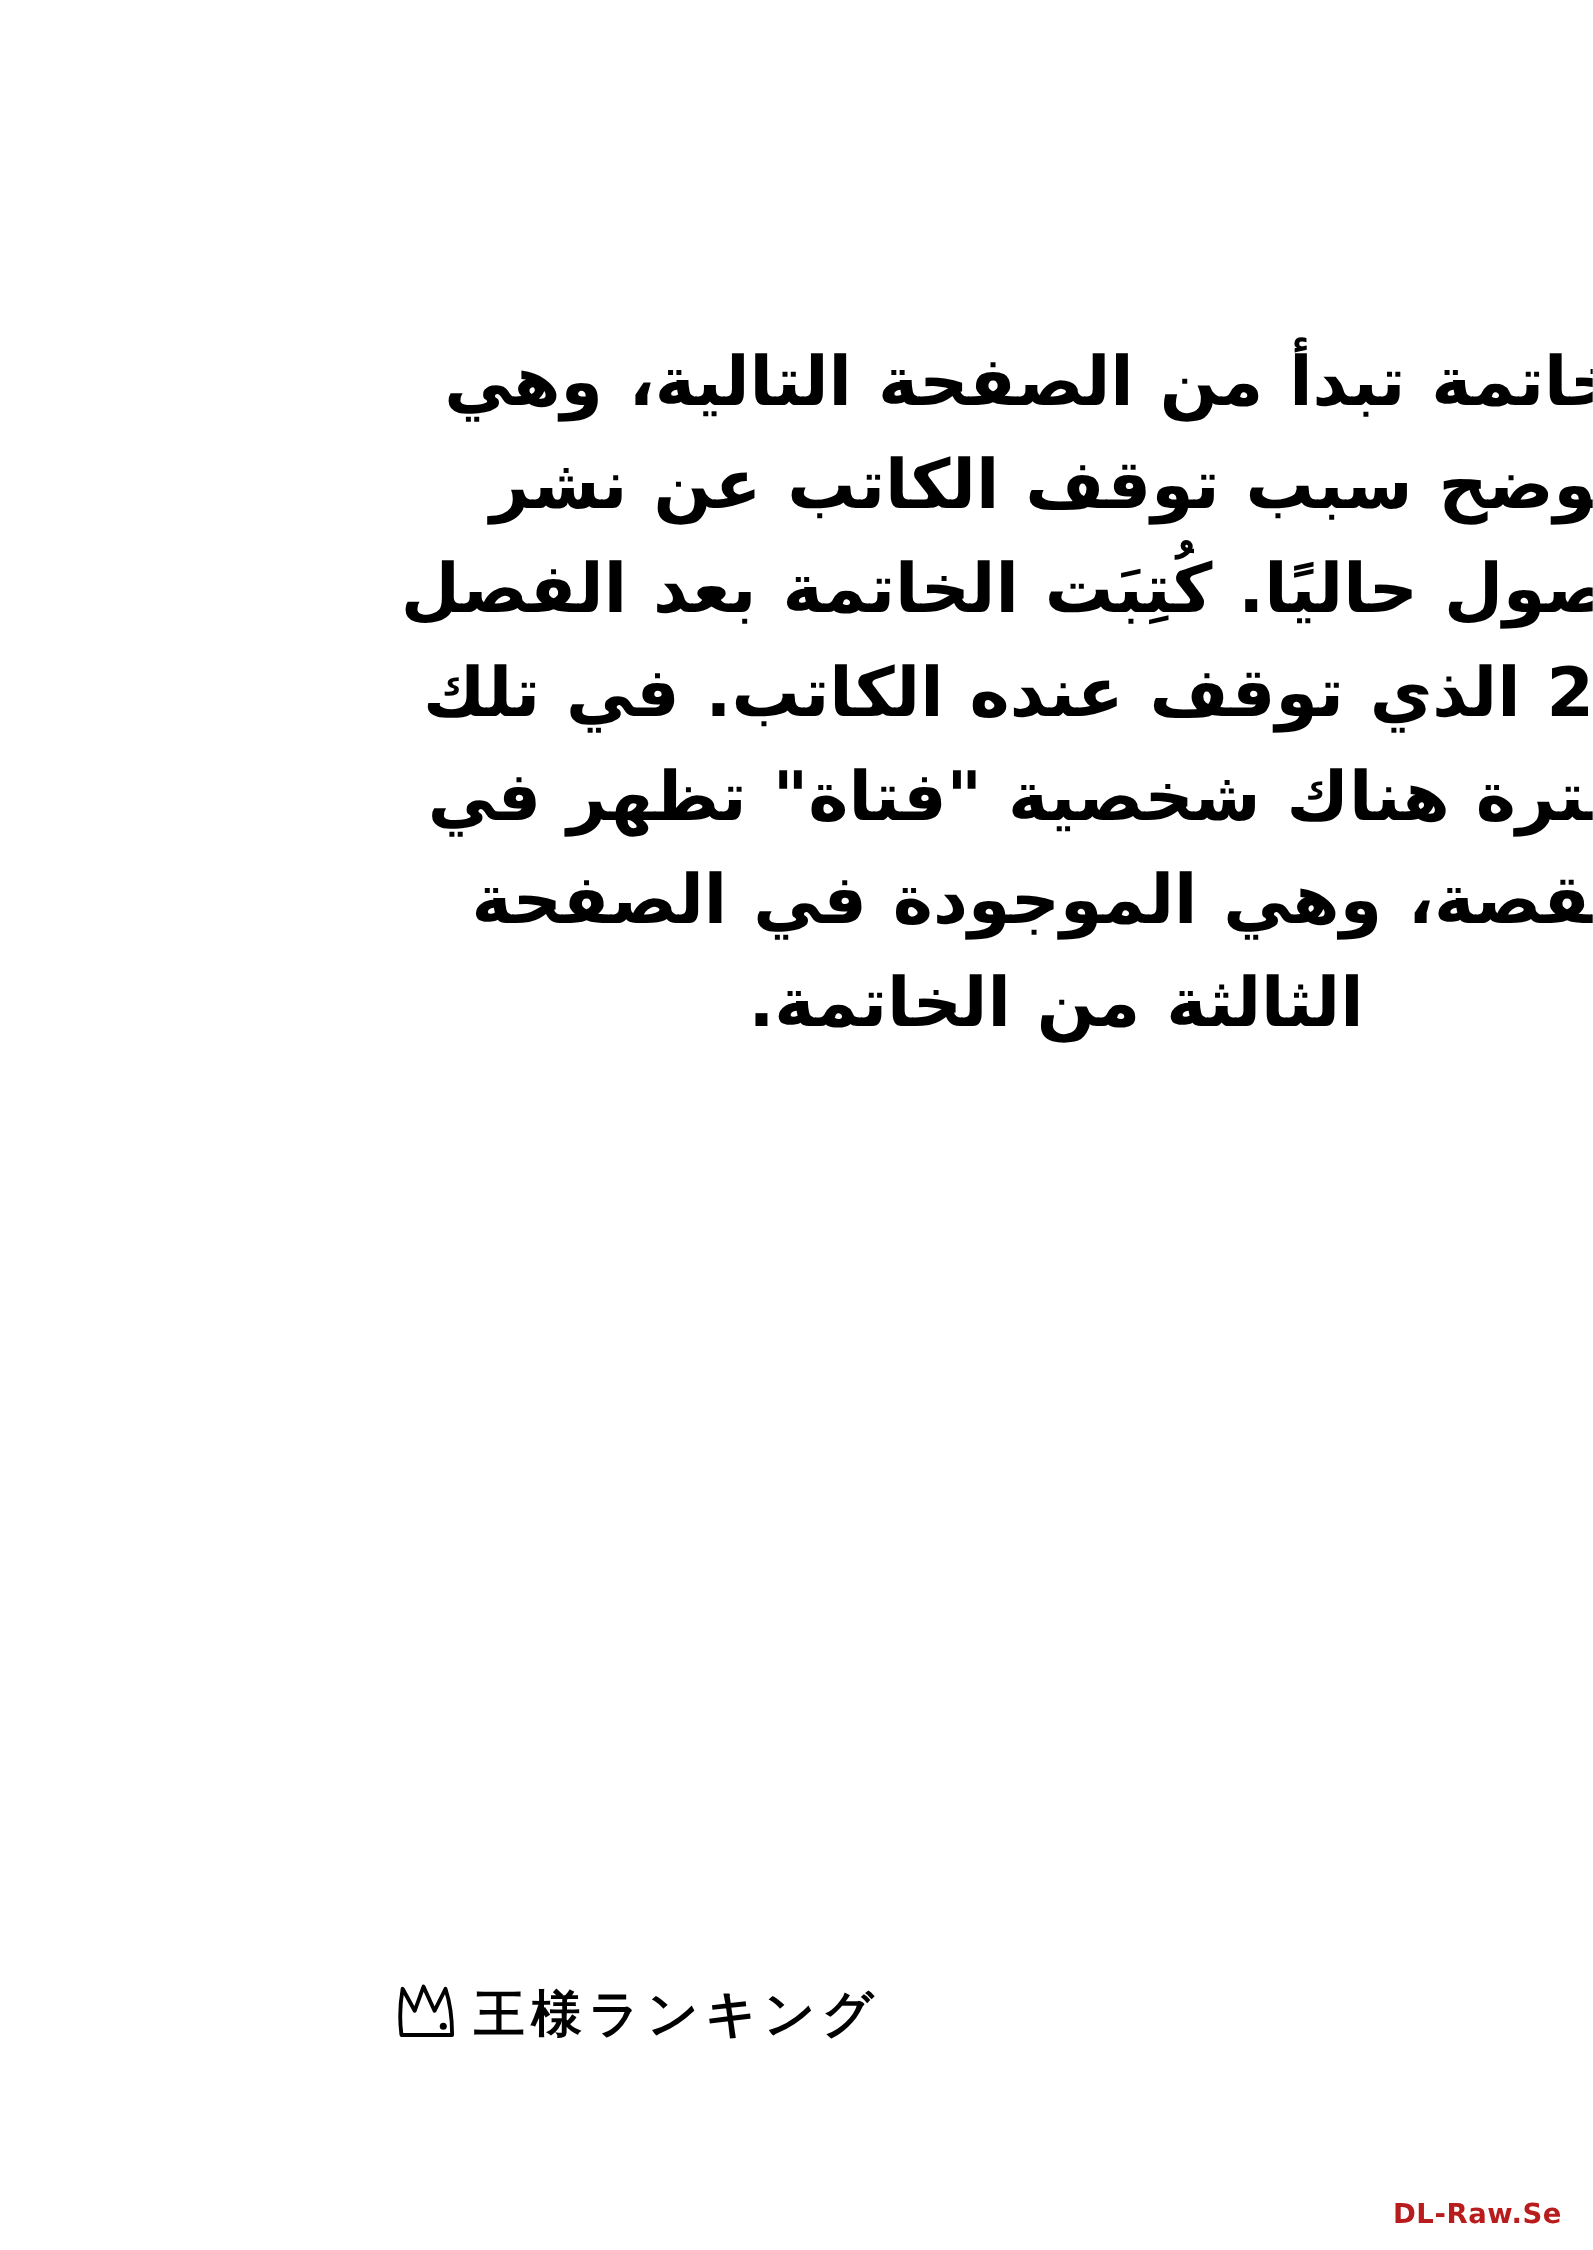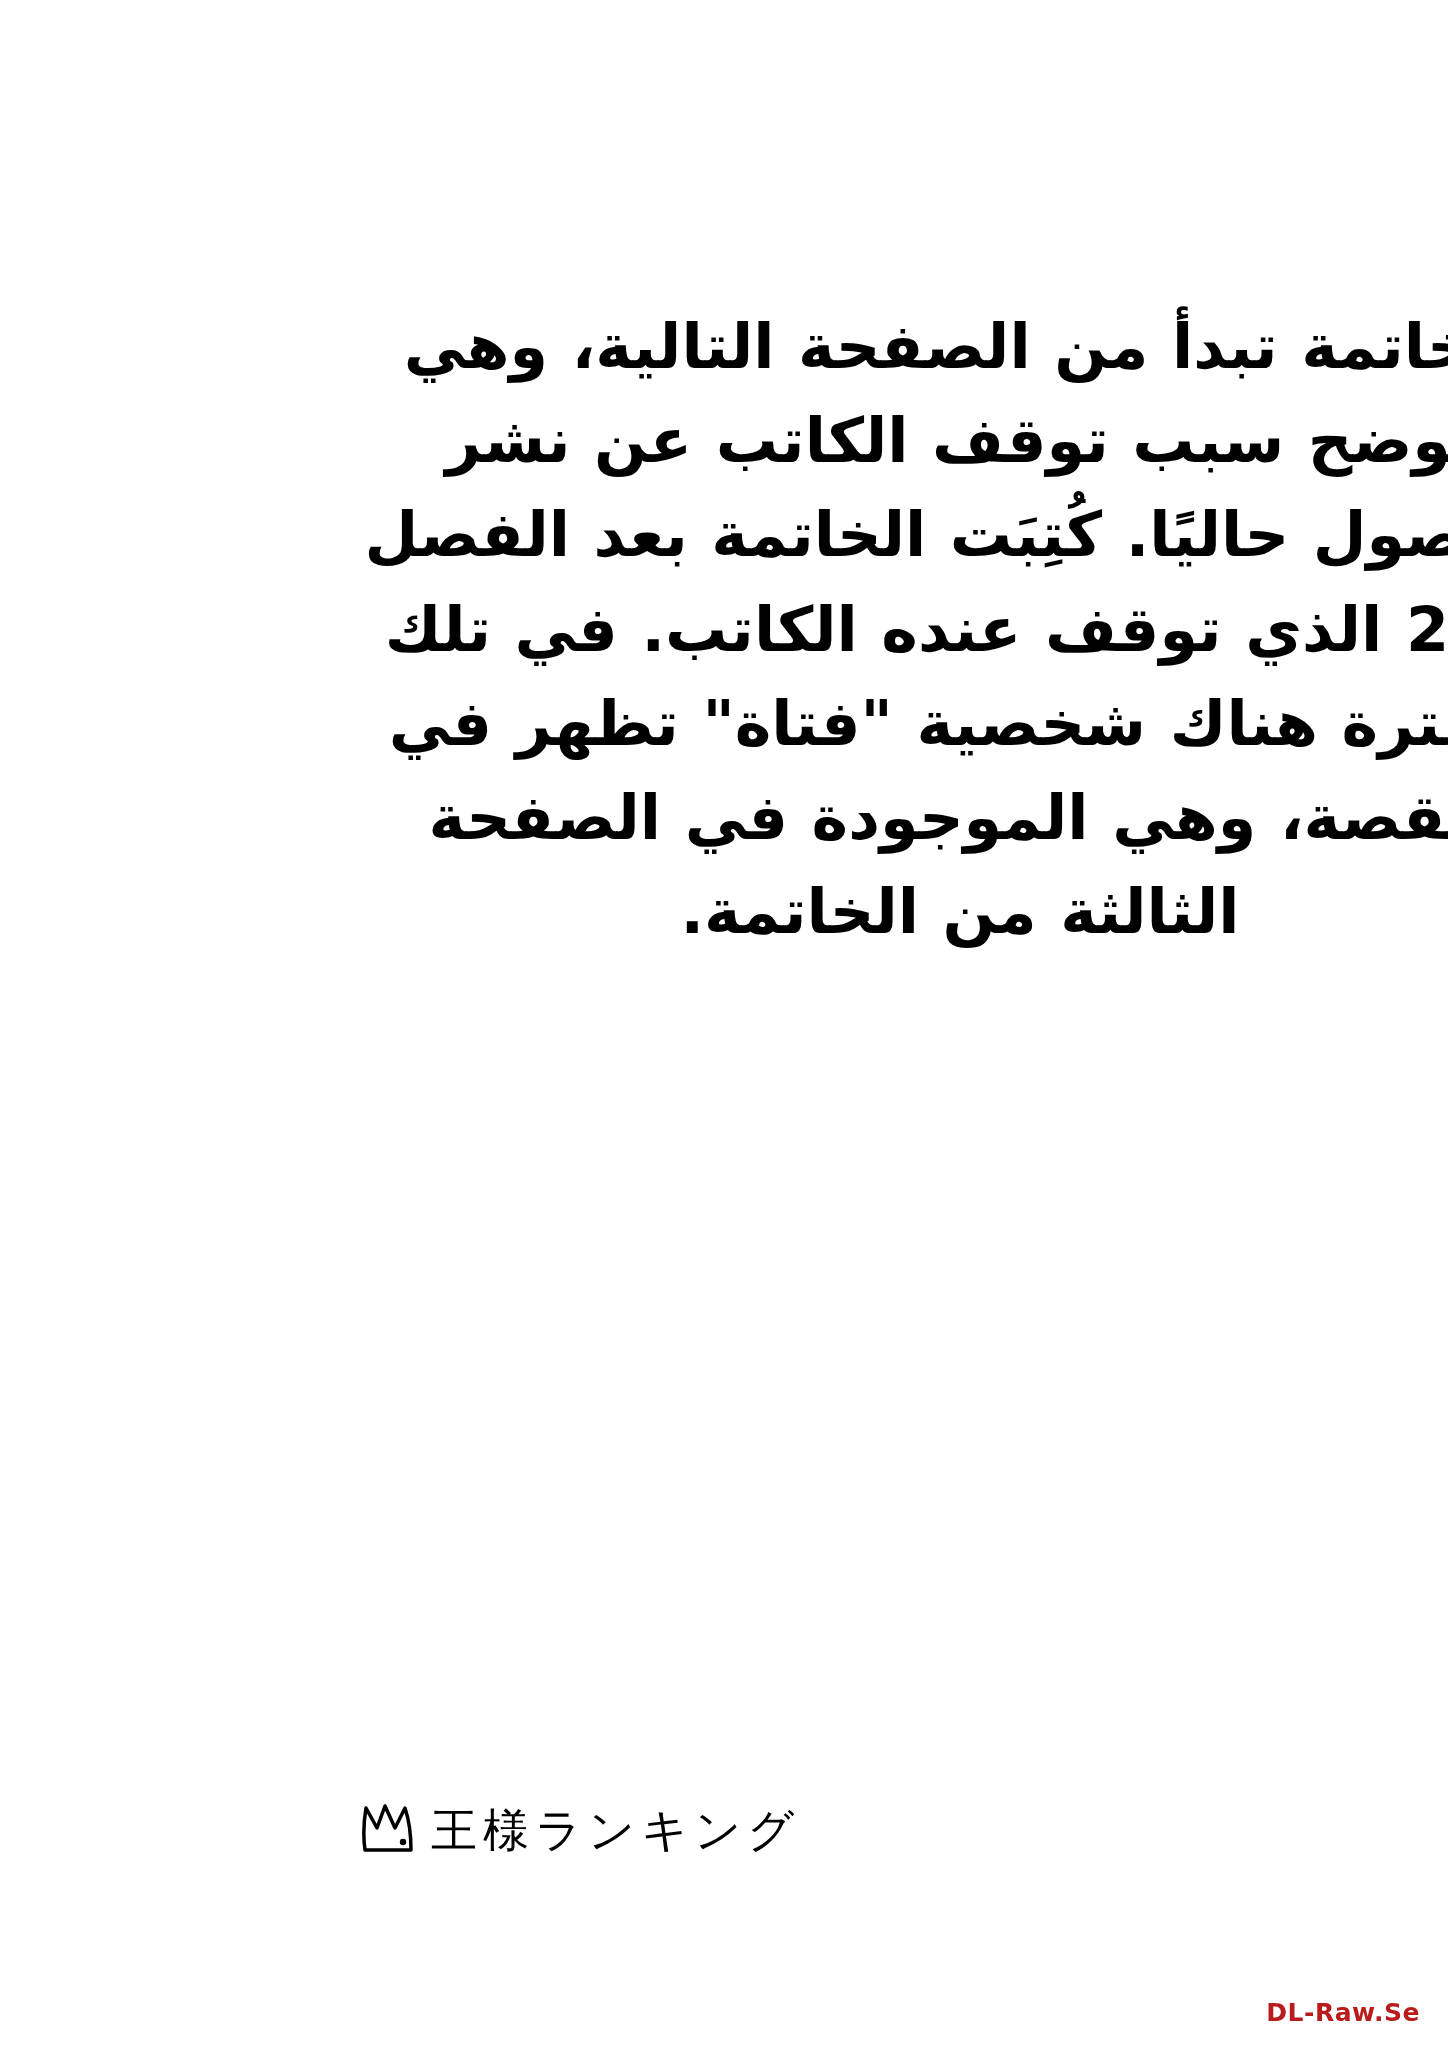--- a/index.html
+++ b/index.html
@@ -36,21 +36,21 @@
   .series-logo {
     position: absolute;
     left: 125px;
     top: 1800px;
     display: flex;
     align-items: flex-end;
     gap: 8px;
   }
   .series-logo-text {
     font-family: "DejaVu Sans", "Liberation Sans", sans-serif;
-    font-weight: 400;
+    font-weight: 700;
     font-size: 46px;
     letter-spacing: 6px;
     color: #000000;
     direction: ltr;
   }
   .crown-icon {
     display: inline-block;
     margin-bottom: 4px;
   }
   .watermark {

